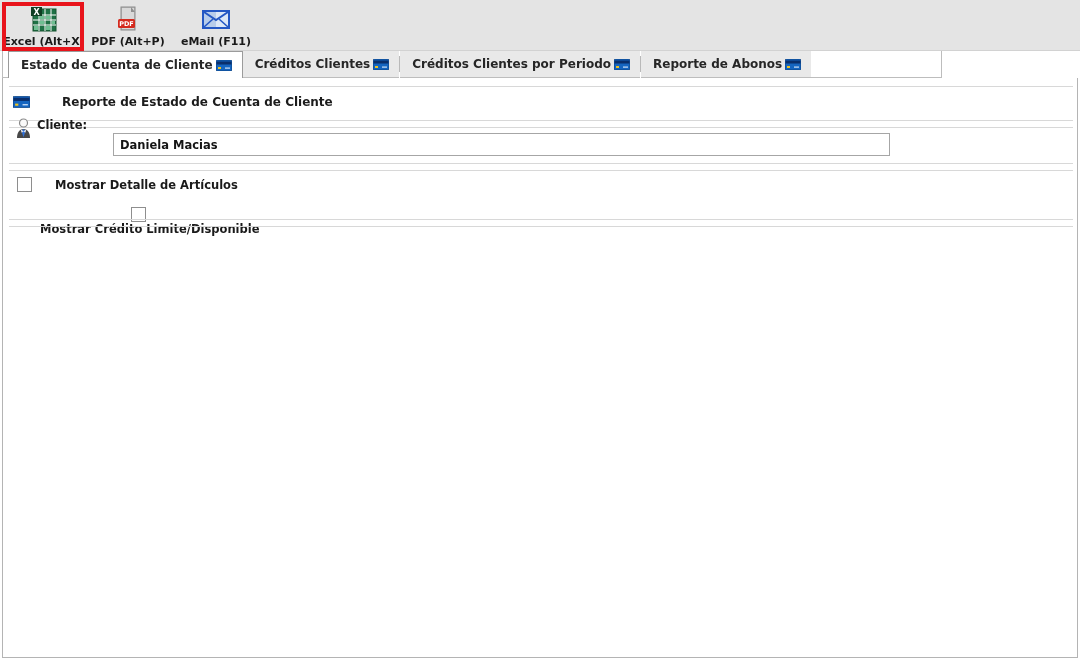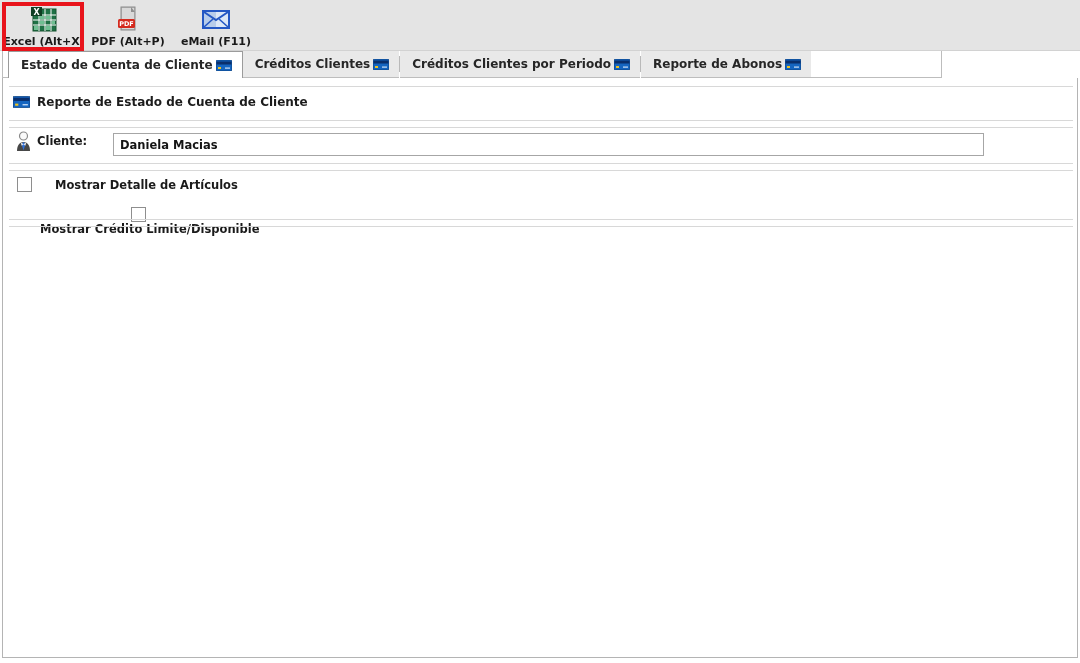--- a/index.html
+++ b/index.html
@@ -44,26 +44,26 @@
   }
   .tabsep { width:1px; background:#b9b9b9; margin:5px 0 6px 0; }
   .tabfill { flex:1; background:#ffffff; border-bottom:1px solid #bdbdbd; }
   
   .content {
     position:absolute; left:2px; top:78px; width:1076px; height:580px;
     background:#ffffff; border-left:1px solid #b4b4b4; border-right:1px solid #b4b4b4;
     border-bottom:1px solid #b4b4b4;
   }
   .sep { position:absolute; left:6px; width:1064px; height:1px; background:#d8d8d8; }
-  .title-row { position:absolute; left:10px; top:17px; display:flex; align-items:center; }
+  .title-row { position:absolute; left:10px; top:17px; display:flex; align-items:center;gap:25px; }
   .title-row .ttl { font-size:12px; font-weight:bold; color:#1c1c1c; margin-left:7px; }
-  .cliente-row { position:absolute; left:12px; top:51px; height:24px; display:flex; align-items:center; }
+  .cliente-row { position:absolute; left:12px; top:40px; height:24px; display:flex; }
   .cliente-label { font-size:11.5px; font-weight:bold; color:#1a1a1a; margin-left:5px; }
   .cliente-input {
-    position:absolute; left:110px; top:55px; width:871px; height:23px;
+    position:absolute; left:110px; top:55px; width:777px; height:23px;
     border:1px solid #a6a6a6; background:#ffffff; font-family:"DejaVu Sans","Liberation Sans",sans-serif;
     font-size:11.5px; font-weight:bold; color:#141414; padding:0 6px; outline:none;
   }
   .check-row { position:absolute; left:14px; display:flex; align-items:center; }
   .checkbox {
     width:15px; height:15px; border:1px solid #8e8e8e; background:#ffffff; flex:0 0 auto;
   }
   .check-label { font-size:11.5px; font-weight:bold; color:#1a1a1a; margin-left:23px; white-space:nowrap; }
 </style>
 </head>

